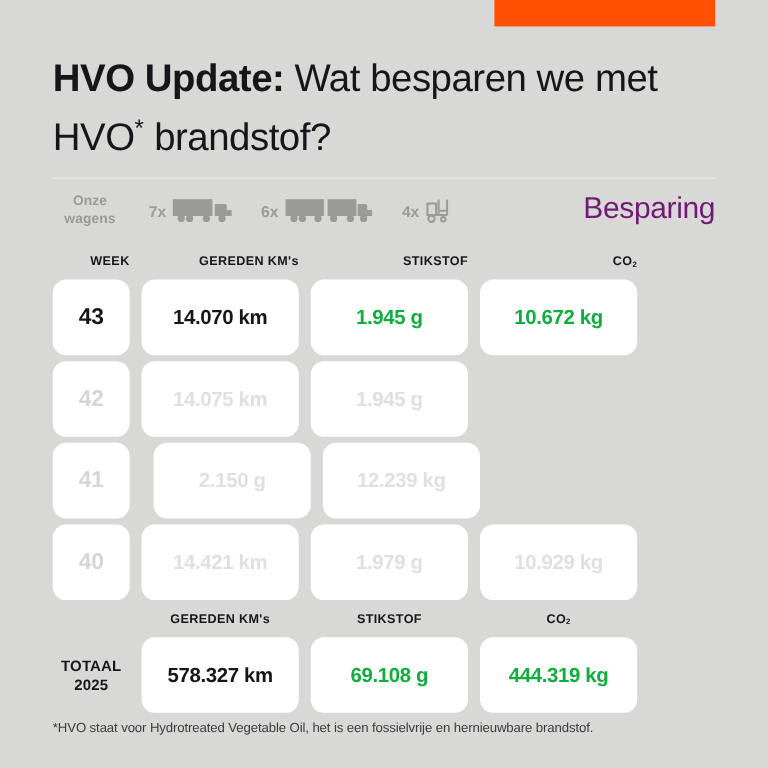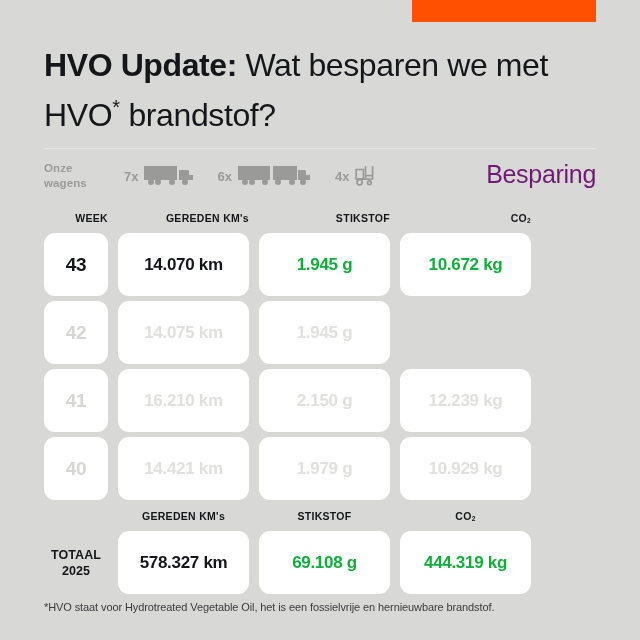--- a/index.html
+++ b/index.html
@@ -64,20 +64,21 @@
   }
 
   .fleet {
     position: absolute;
     left: 44px;
     top: 155px;
     height: 42px;
     display: flex;
     align-items: center;
     gap: 0px;
+    text-align: center;
   }
   .fleet-label {
     width: 62px;
     font-size: 11.5px;
     font-weight: 700;
     line-height: 15px;
     color: #9a9a98;
     letter-spacing: 0.1px;
   }
   .fleet-unit {
@@ -312,21 +313,20 @@
       <div class="spacer"></div>
       <div class="cell val">14.075 km</div>
       <div class="spacer"></div>
       <div class="cell val">1.945 g</div>
       <div class="spacer"></div>
     </div>
 
     <div class="row dim">
       <div class="cell week">41</div>
       <div class="spacer"></div>
-      <div class="cell val">16.210 km</div>
       <div class="spacer"></div>
       <div class="cell val">2.150 g</div>
       <div class="spacer"></div>
       <div class="cell val">12.239 kg</div>
     </div>
 
     <div class="row dim">
       <div class="cell week">40</div>
       <div class="spacer"></div>
       <div class="cell val">14.421 km</div>

